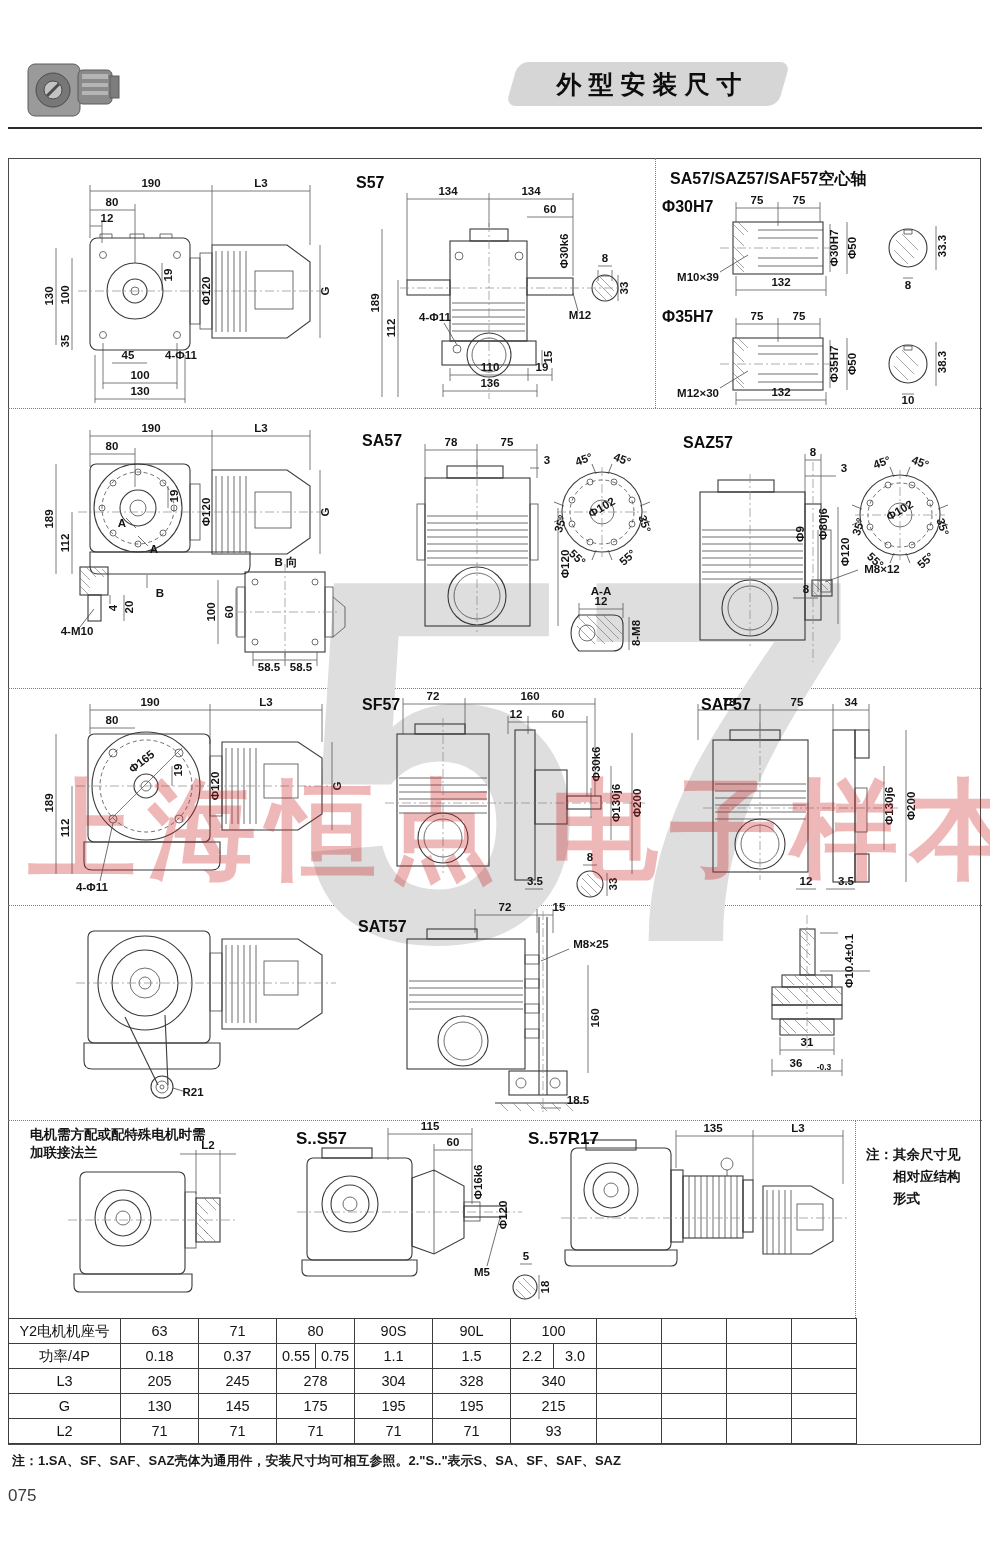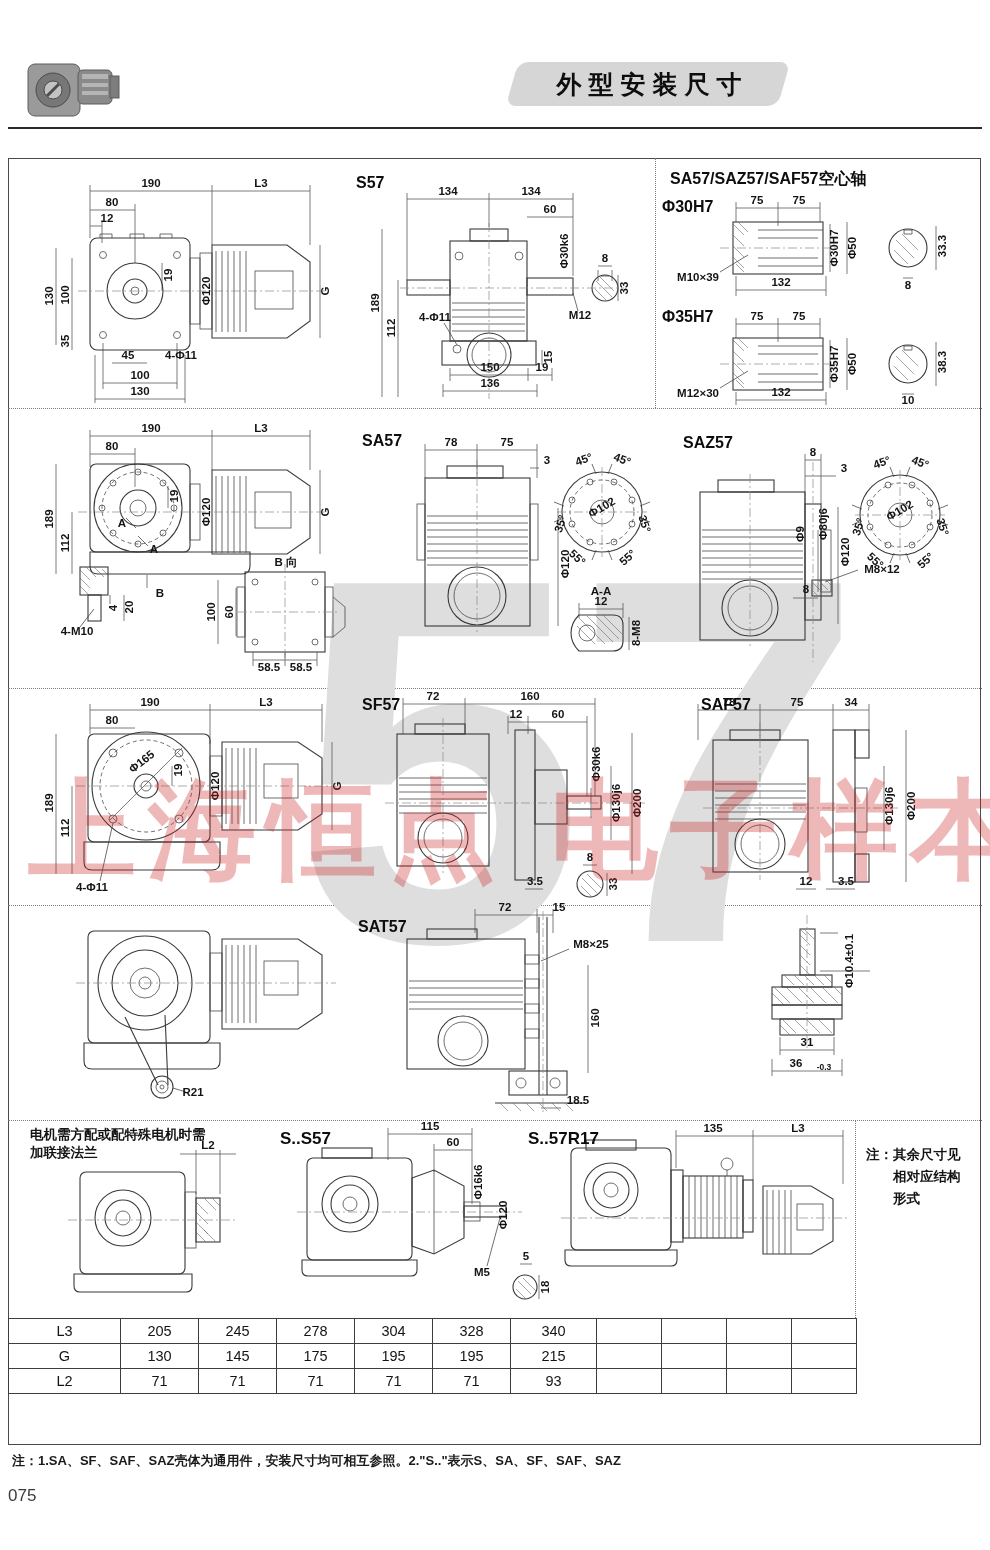--- a/index.html
+++ b/index.html
@@ -173,21 +173,21 @@
   <span class="dim" style="left:169px;top:29px">134</span>
   <span class="dim" style="left:188px;top:47px">60</span>
   <span class="dim v" style="left:203px;top:88px">Φ30k6</span>
   <span class="dim" style="left:243px;top:96px">8</span>
   <span class="dim v" style="left:263px;top:125px">33</span>
   <span class="dim v" style="left:14px;top:140px">189</span>
   <span class="dim v" style="left:30px;top:165px">112</span>
   <span class="dim" style="left:73px;top:155px">4-Φ11</span>
   <span class="dim" style="left:218px;top:153px">M12</span>
   <span class="dim v" style="left:187px;top:194px">15</span>
-  <span class="dim" style="left:128px;top:205px">150</span>
+  <span class="dim" style="left:128px;top:205px">110</span>
   <span class="dim" style="left:180px;top:205px">19</span>
   <span class="dim" style="left:128px;top:221px">136</span>
 </div>
 
 <div class="draw" style="left:658px;top:160px;width:322px;height:246px">
   <span class="dtitle" style="left:12px;top:10px">SA57/SAZ57/SAF57空心轴</span>
   <span class="dtitle" style="left:4px;top:38px">Φ30H7</span>
   <span class="dtitle" style="left:4px;top:148px">Φ35H7</span>
   <svg class="art" width="322" height="246">
     <line class="dl" x1="78" y1="48" x2="162" y2="48"></line>
@@ -647,21 +647,21 @@
     <rect class="o" x="188" y="78" width="24" height="44"></rect>
     <path class="h" d="M188,82l12,12M188,92l12,12M188,102l12,12M188,112l10,10M196,78l12,12M204,78l8,8M196,110l12,12"></path>
     <line class="cl" x1="60" y1="100" x2="230" y2="100"></line>
     <line class="dl" x1="188" y1="30" x2="188" y2="74"></line>
       <line class="dl" x1="212" y1="30" x2="212" y2="74"></line>
     <line class="dl" x1="172" y1="34" x2="228" y2="34"></line>
   </svg>
   <span class="dim" style="left:200px;top:26px">L2</span>
 </div>
 
-<span class="dtitle big" style="left:280px;top:1130px">S..S57</span>
+<span class="dtitle big" style="left:296px;top:1130px">S..S57</span>
 <div class="draw" style="left:282px;top:1120px;width:273px;height:190px">
   <svg class="art" width="273" height="190">
     <line class="dl" x1="106" y1="14" x2="190" y2="14"></line>
       <line class="dl" x1="106" y1="8" x2="106" y2="40"></line>
       <line class="dl" x1="190" y1="8" x2="190" y2="84"></line>
     <line class="dl" x1="152" y1="30" x2="190" y2="30"></line>
       <line class="dl" x1="152" y1="24" x2="152" y2="52"></line>
     <rect class="o" x="40" y="28" width="50" height="10"></rect>
     <rect class="o" x="25" y="38" width="105" height="102" rx="6"></rect>
     <circle class="o" cx="68" cy="84" r="28"></circle>
@@ -731,20 +731,48 @@
         <col style="width:78px">
         <col style="width:78px">
         <col style="width:43px">
         <col style="width:43px">
         <col style="width:65px">
         <col style="width:65px">
         <col style="width:65px">
         <col style="width:65px">
     </colgroup>
     <tbody>
+        <tr>
+      <td>Y2电机机座号</td>
+      <td>63</td>
+      <td>71</td>
+      <td colspan="2">80</td>
+      <td>90S</td>
+      <td>90L</td>
+      <td colspan="2">100</td>
+      <td></td>
+          <td></td>
+          <td></td>
+          <td></td>
+    </tr>
+    <tr>
+      <td>功率/4P</td>
+      <td>0.18</td>
+      <td>0.37</td>
+      <td>0.55</td>
+      <td>0.75</td>
+      <td>1.1</td>
+      <td>1.5</td>
+      <td>2.2</td>
+      <td>3.0</td>
+      <td></td>
+          <td></td>
+          <td></td>
+          <td></td>
+    </tr>
     <tr>
       <td>L3</td>
       <td>205</td>
       <td>245</td>
       <td colspan="2">278</td>
       <td>304</td>
       <td>328</td>
       <td colspan="2">340</td>
       <td></td>
           <td></td>

